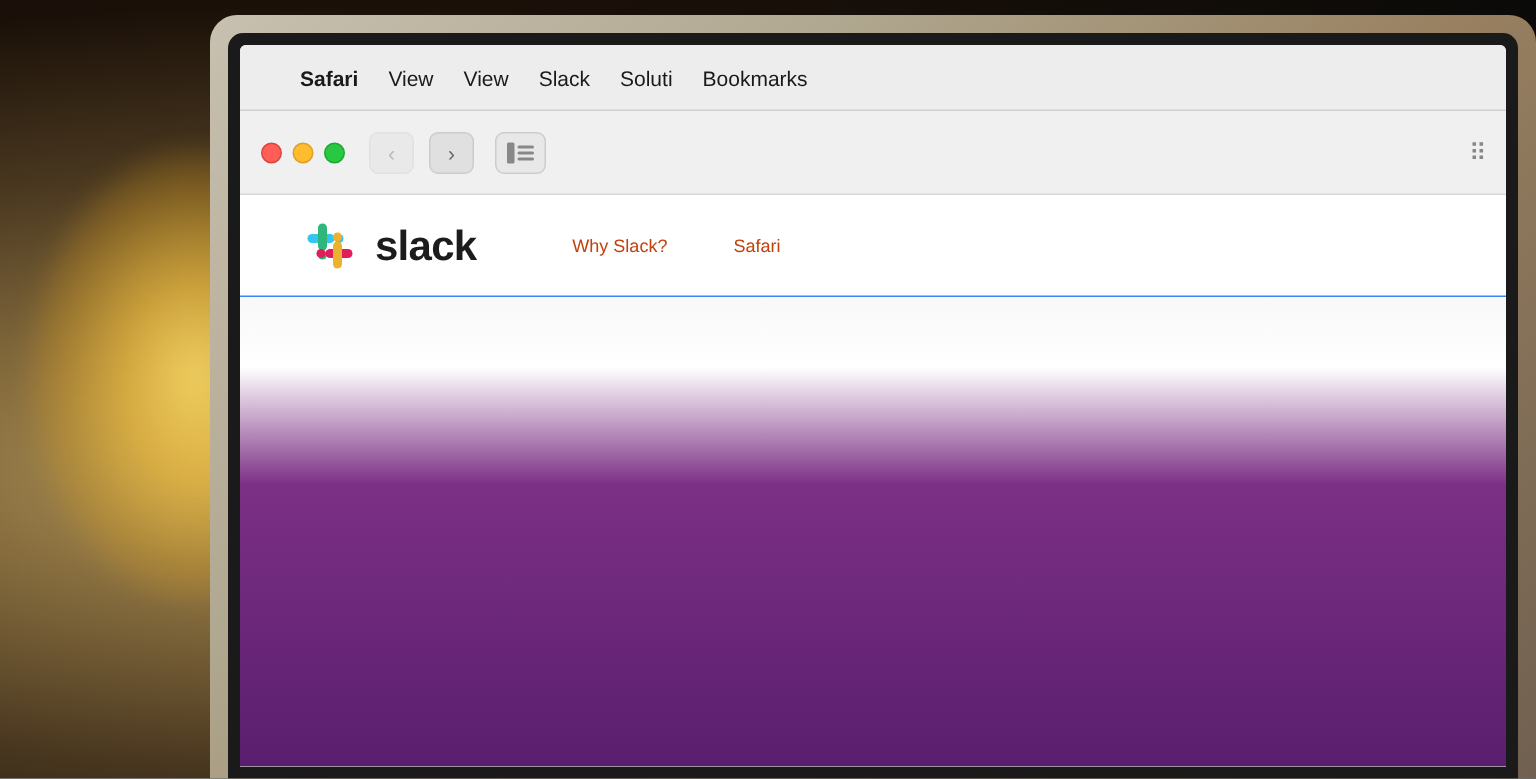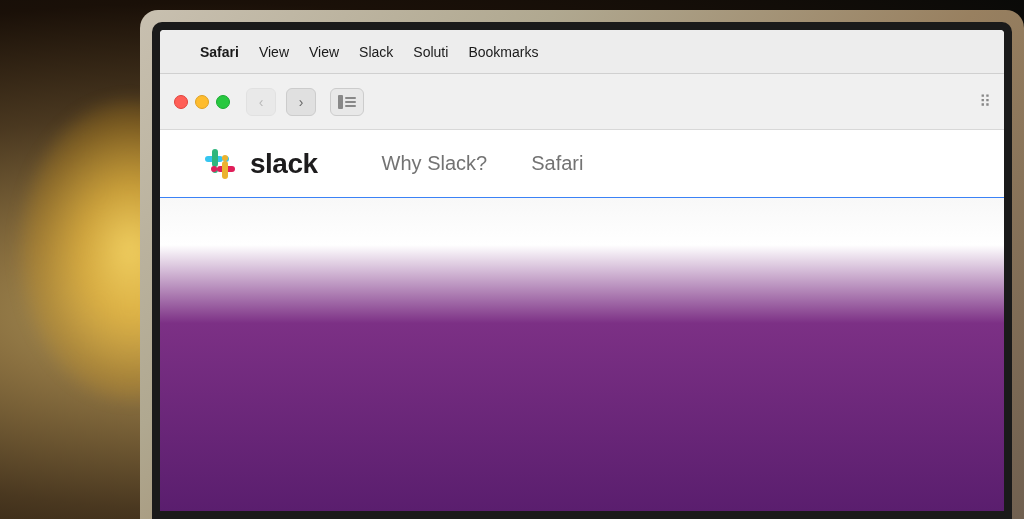--- a/index.html
+++ b/index.html
@@ -219,22 +219,22 @@
     }
 
     .slack-wordmark {
       font-size: 28px;
       font-weight: 700;
       color: #1d1c1d;
       letter-spacing: -0.5px;
     }
 
     .slack-nav-link {
-      font-size: 20px;
-      color: #737373;
+      font-size: 12px;
+      color: #c2410c;
       cursor: pointer;
       white-space: nowrap;
     }
   </style>
 </head>
 <body>
 
 <div class="scene">
 
   <div class="bokeh-light"></div>

